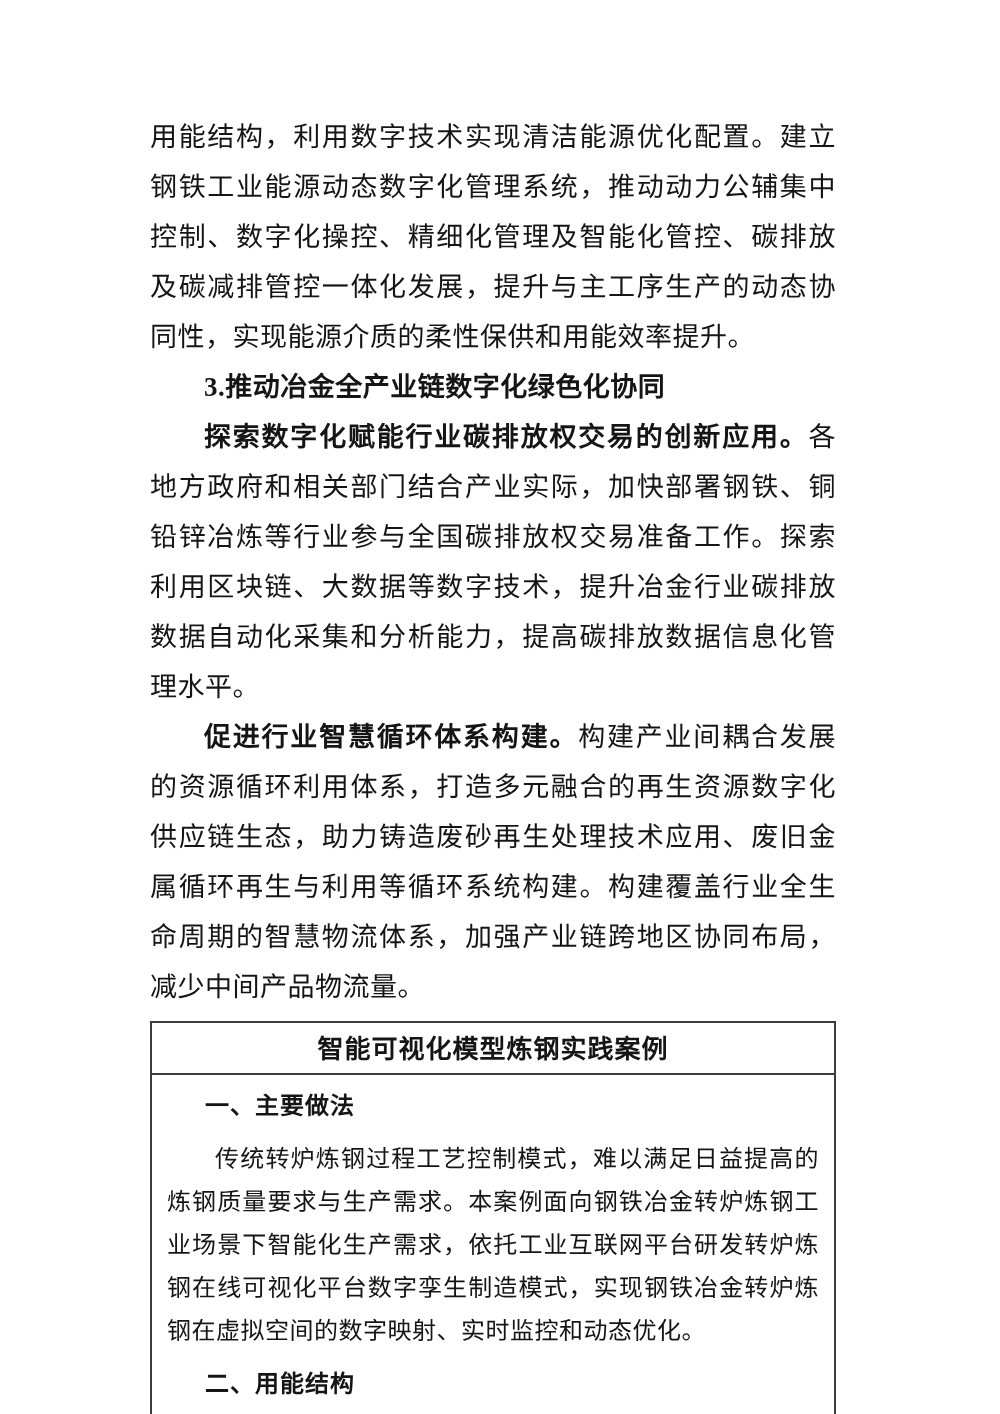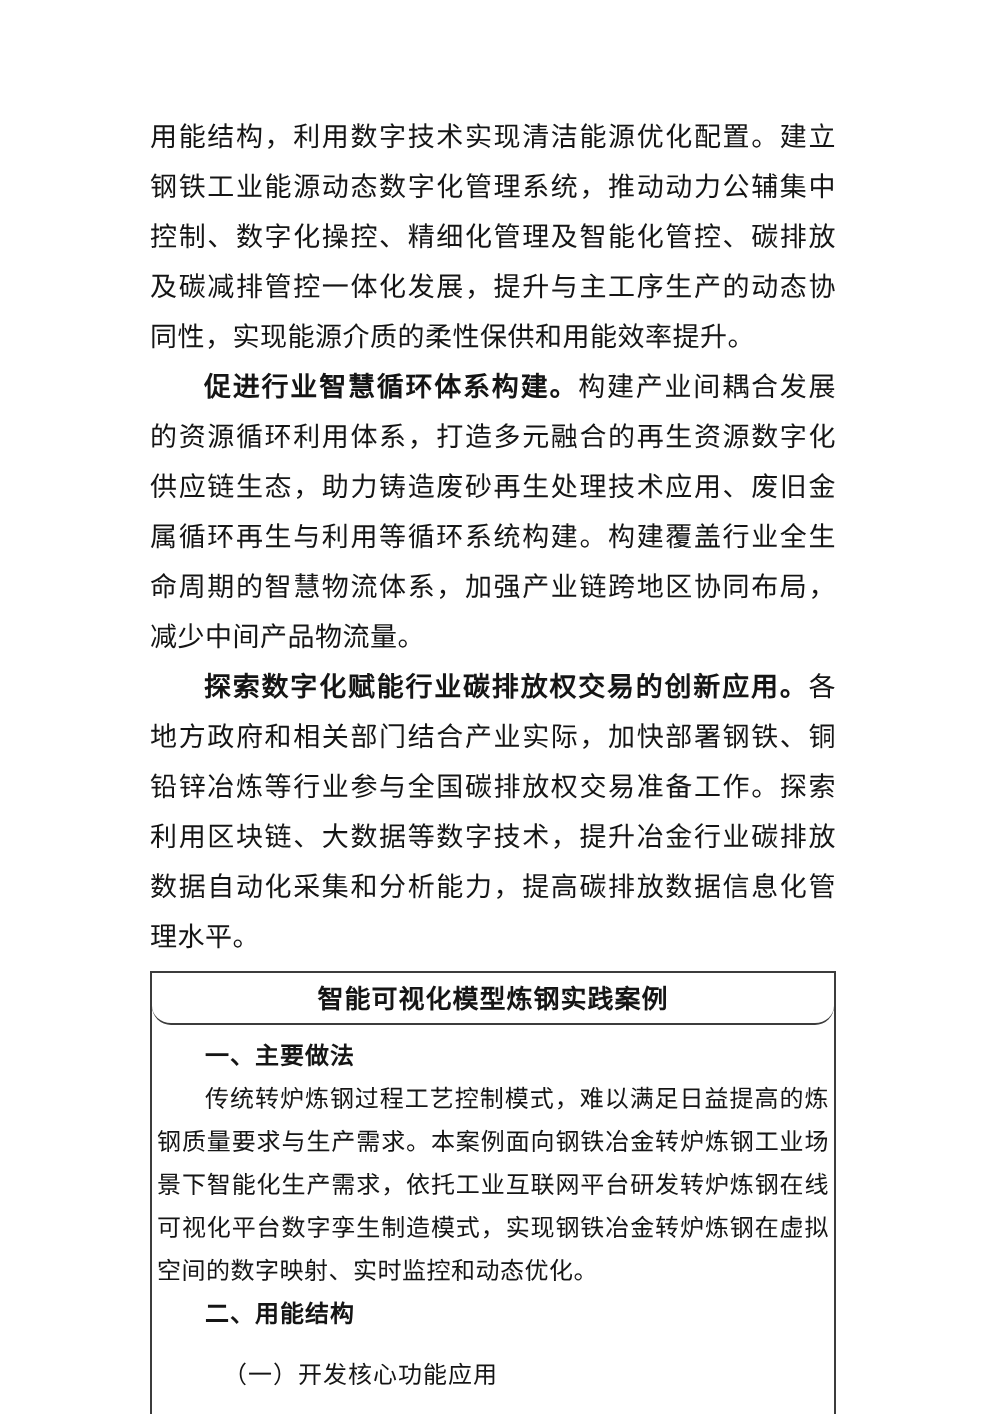--- a/index.html
+++ b/index.html
@@ -47,58 +47,58 @@
   }
   .case-box-title {
     font-family: "Liberation Sans", "DejaVu Sans", sans-serif;
     font-weight: bold;
     font-size: 26px;
     line-height: 30px;
     text-align: center;
     padding: 11px 0 9px 0;
     border-bottom: 2px solid #3c3c3c;
     letter-spacing: 1px;
-    border-radius: 19px;
   }
   .case-box-body {
     padding: 10px 5px 16px 5px;
     font-size: 24px;
     line-height: 43px;
   }
   .case-heading {
     margin: 0;
     font-weight: bold;
     text-indent: 2em;
     letter-spacing: 1px;
   }
   .case-para {
-    margin: 0;
+    margin: 10px;
     text-align: justify;
     text-justify: inter-character;
     text-indent: 2em;
     text-align-last: left;
     letter-spacing: 0.5px;
   }
   .case-sub {
     margin: 18px;
     text-indent: 2em;
     letter-spacing: 1px;
   }
 </style>
 </head>
 <body>
 
 <div class="page">
 
   <p class="para">用能结构，利用数字技术实现清洁能源优化配置。建立钢铁工业能源动态数字化管理系统，推动动力公辅集中控制、数字化操控、精细化管理及智能化管控、碳排放及碳减排管控一体化发展，提升与主工序生产的动态协同性，实现能源介质的柔性保供和用能效率提升。</p>
 
+  <h3 class="section-heading">3.推动冶金全产业链数字化绿色化协同</h3>
+
+  <p class="para indent"><b>探索数字化赋能行业碳排放权交易的创新应用。</b><span>各地方政府和相关部门结合产业实际，加快部署钢铁、铜铅锌冶炼等行业参与全国碳排放权交易准备工作。探索利用区块链、大数据等数字技术，提升冶金行业碳排放数据自动化采集和分析能力，提高碳排放数据信息化管理水平。</span></p>
 
   <p class="para indent"><b>促进行业智慧循环体系构建。</b><span>构建产业间耦合发展的资源循环利用体系，打造多元融合的再生资源数字化供应链生态，助力铸造废砂再生处理技术应用、废旧金属循环再生与利用等循环系统构建。构建覆盖行业全生命周期的智慧物流体系，加强产业链跨地区协同布局，减少中间产品物流量。</span></p>
-
-  <p class="para indent"><b>探索数字化赋能行业碳排放权交易的创新应用。</b><span>各地方政府和相关部门结合产业实际，加快部署钢铁、铜铅锌冶炼等行业参与全国碳排放权交易准备工作。探索利用区块链、大数据等数字技术，提升冶金行业碳排放数据自动化采集和分析能力，提高碳排放数据信息化管理水平。</span></p>
 
   <div class="case-box">
     <div class="case-box-title">智能可视化模型炼钢实践案例</div>
     <div class="case-box-body">
       <p class="case-heading">一、主要做法</p>
       <p class="case-para">传统转炉炼钢过程工艺控制模式，难以满足日益提高的炼钢质量要求与生产需求。本案例面向钢铁冶金转炉炼钢工业场景下智能化生产需求，依托工业互联网平台研发转炉炼钢在线可视化平台数字孪生制造模式，实现钢铁冶金转炉炼钢在虚拟空间的数字映射、实时监控和动态优化。</p>
       <p class="case-heading">二、用能结构</p>
       <p class="case-sub">（一）开发核心功能应用</p>
     </div>
   </div>

